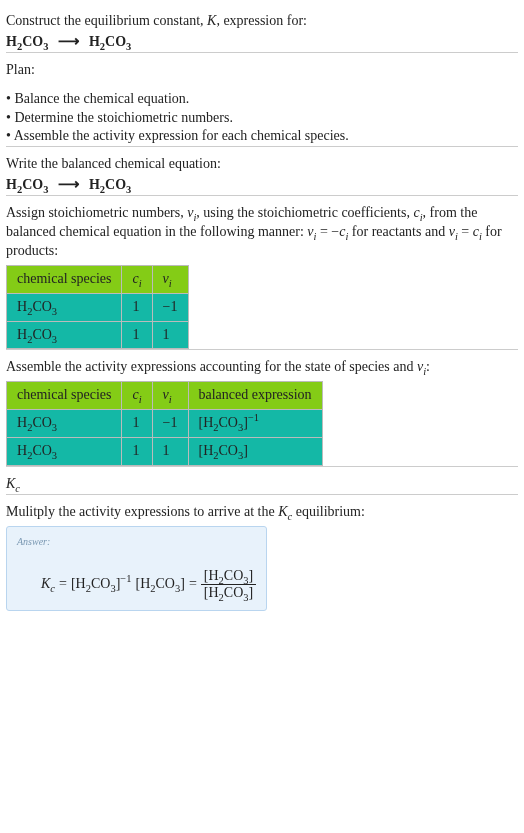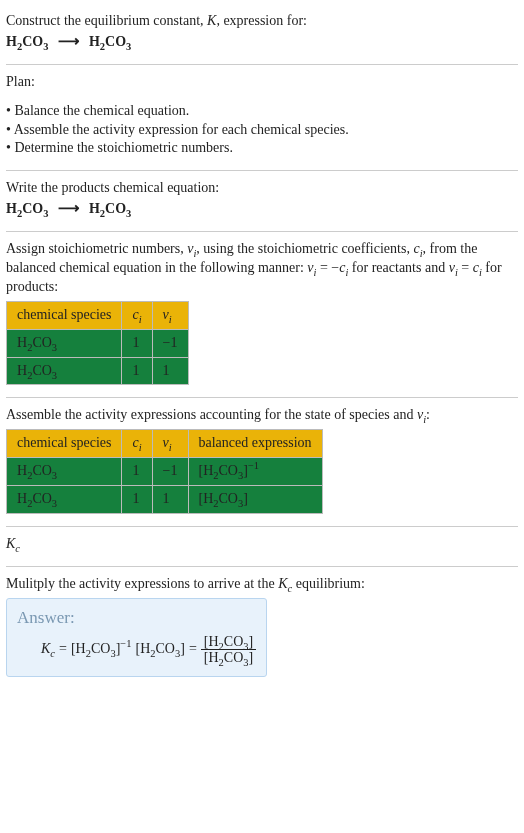--- a/index.html
+++ b/index.html
@@ -8,51 +8,51 @@
     color: #222;
     margin: 0;
     padding: 4px 6px;
     width: 524px;
     box-sizing: border-box;
     background: #fff;
     line-height: 1.35;
   }
   .section {
     border-bottom: 1px solid #ccc;
-    padding: 8px 0 12px 0;
+    padding: 8px 0 0 0;
   }
   .section:last-child { border-bottom: none; }
   .eq { white-space: nowrap; font-weight: bold; }
   sub { font-size: 0.75em; line-height: 0; }
   sup { font-size: 0.75em; line-height: 0; }
   .italic { font-style: italic; font-family: 'Times New Roman', serif; }
   .arrow { padding: 0 6px; font-size: 15px; }
   .bullets { margin: 10px 0 0 0; }
   .bullets div { padding-left: 0; }
   table.data {
     border-collapse: collapse;
     margin-top: 4px;
   }
   table.data th, table.data td {
     border: 1px solid #bbb;
     padding: 4px 10px;
     text-align: left;
     font-weight: normal;
-    background: #15803d;
+    background: #14b8a6;
   }
-  table.data th { background: #eab308; }
+  table.data th { background: #84cc16; }
   .answer-box {
     background: #e8f2fb;
     border: 1px solid #b9d5ef;
     border-radius: 3px;
     padding: 8px 10px 10px 10px;
     margin-top: 4px;
     display: inline-block;
   }
-  .answer-label { color: #4a6; color:#5a7fa0; font-size: 17px; margin-bottom: 4px; color:#6a8aa8;}
+  .answer-label { color: #4a6; color:#5a7fa0; font-size: 10px; margin-bottom: 20px; color:#6a8aa8;font-style:italic;}
   .answer-label { color:#7a98b2; }
   .frac {
     display: inline-block;
     text-align: center;
     vertical-align: middle;
     line-height: 1.1;
   }
   .frac .num { display: block; border-bottom: 1px solid #222; padding: 0 3px; }
   .frac .den { display: block; padding: 0 3px; }
   .kc-row { display:flex; align-items:center; gap:4px; padding-left:24px;}
@@ -68,27 +68,27 @@
     <span>H<sub>2</sub>CO<sub>3</sub></span>
     <span class="arrow">⟶</span>
     <span>H<sub>2</sub>CO<sub>3</sub></span>
   </div>
 </div>
 
 <div class="section">
   <div>Plan:</div>
   <div class="bullets">
     <div>• Balance the chemical equation.</div>
+    <div>• Determine the stoichiometric numbers.</div>
     <div>• Assemble the activity expression for each chemical species.</div>
-    <div>• Determine the stoichiometric numbers.</div>
   </div>
 </div>
 
 <div class="section">
-  <div>Write the products chemical equation:</div>
+  <div>Write the balanced chemical equation:</div>
   <div class="eq">
     <span>H<sub>2</sub>CO<sub>3</sub></span>
     <span class="arrow">⟶</span>
     <span>H<sub>2</sub>CO<sub>3</sub></span>
   </div>
 </div>
 
 <div class="section">
   <div>
     <span>Assign stoichiometric numbers, </span><span class="italic"><span>ν</span><sub>i</sub></span><span>, using the stoichiometric coefficients, </span><span class="italic"><span>c</span><sub>i</sub></span><span>, from the balanced chemical equation in the following manner: </span><span class="italic"><span>ν</span><sub>i</sub></span><span> = −</span><span class="italic"><span>c</span><sub>i</sub></span><span> for reactants and </span><span class="italic"><span>ν</span><sub>i</sub></span><span> = </span><span class="italic"><span>c</span><sub>i</sub></span><span> for products:</span>

